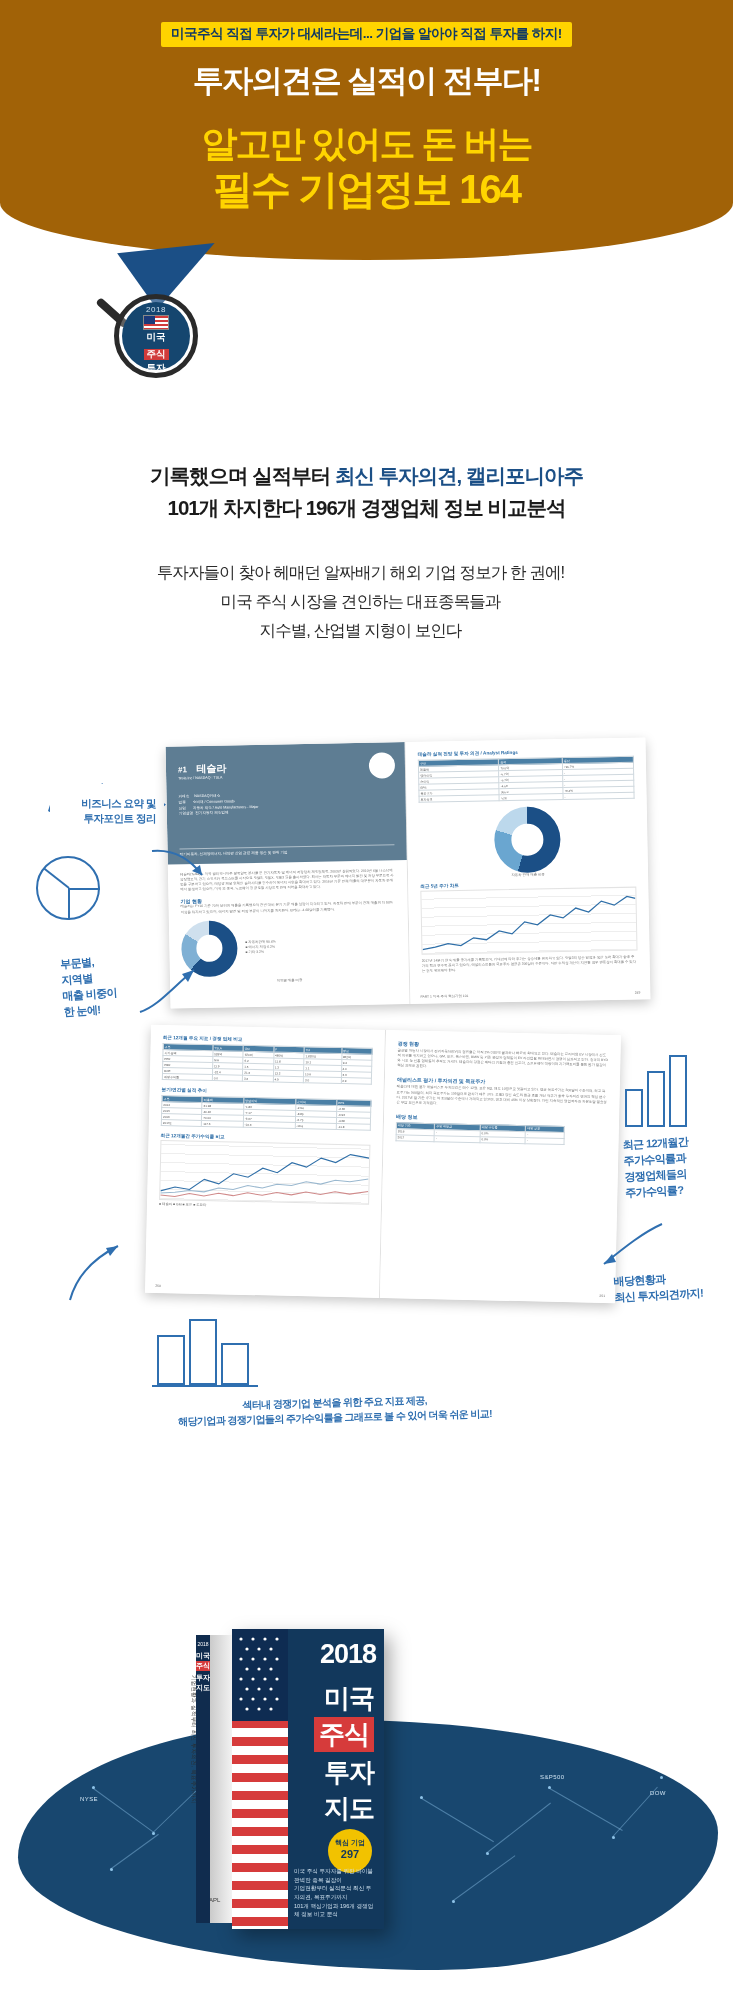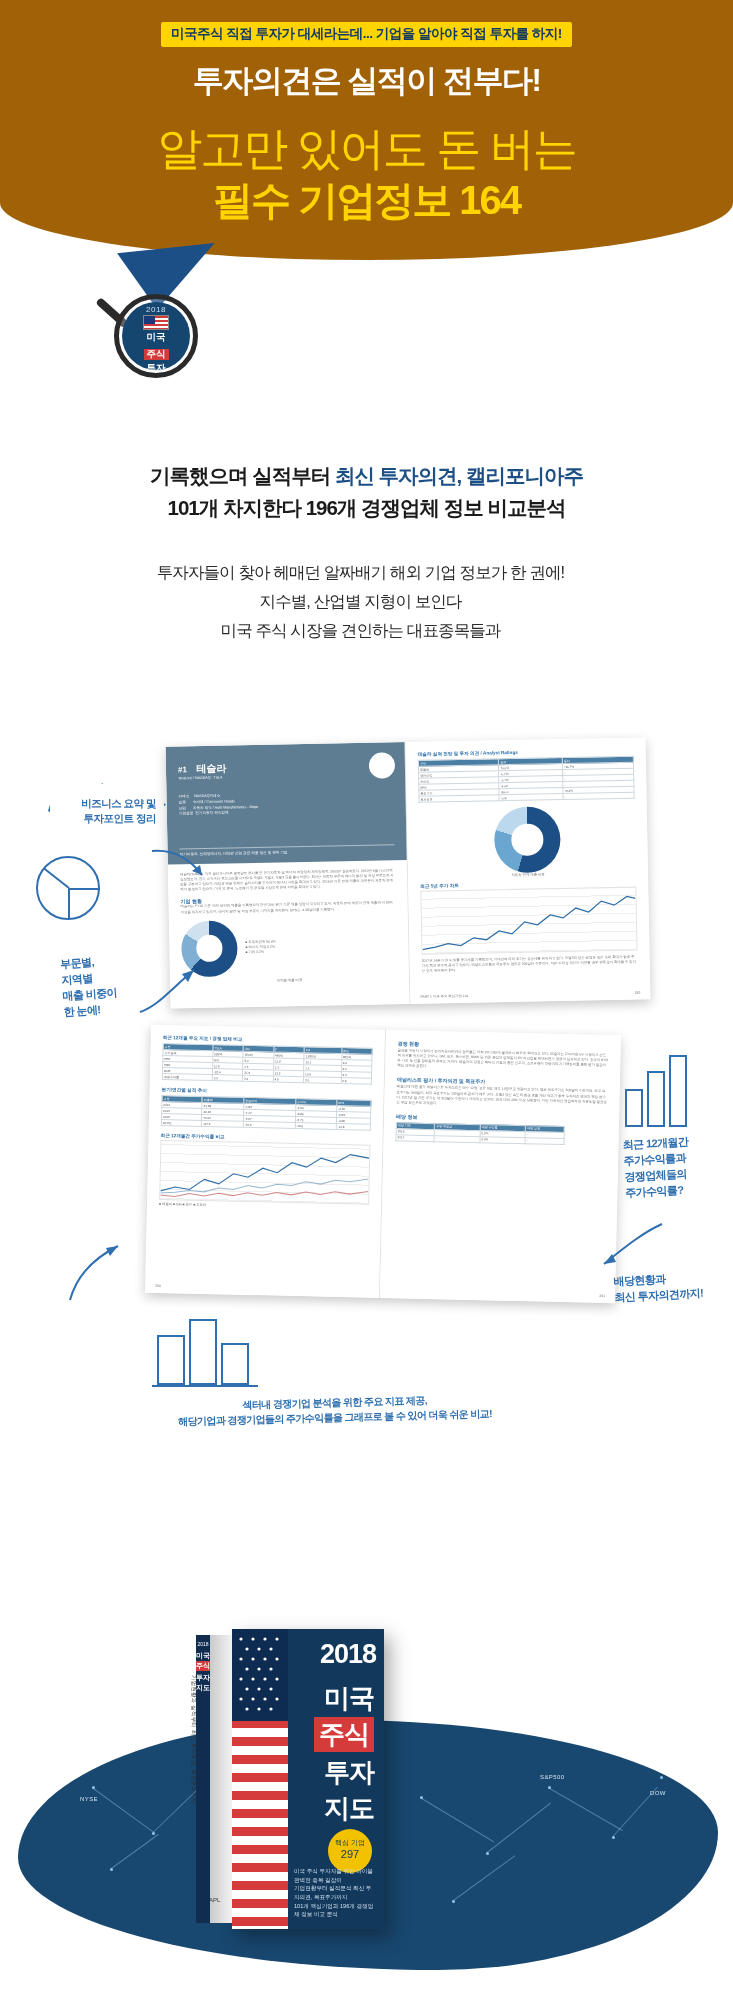--- a/index.html
+++ b/index.html
@@ -54,22 +54,22 @@
   .hero-line1 {
     margin-top: 13px;
     color: #ffffff;
     font-size: 31px;
     font-weight: bold;
     letter-spacing: -1.5px;
   }
   .hero-line2 {
     margin-top: 20px;
     color: #ffd400;
-    font-size: 45px;
-    font-weight: normal;
+    font-size: 36px;
+    font-weight: bold;
     letter-spacing: -2px;
     line-height: 1.22;
   }
   .hero-line3 {
     color: #ffd400;
     font-size: 40px;
     font-weight: bold;
     letter-spacing: -2px;
     line-height: 1.18;
   }
@@ -298,21 +298,21 @@
     color: #ffffff; font-size: 27px; font-weight: bold; letter-spacing: -1px;
   }
   .bf-t1 { position: absolute; right: 10px; top: 52px; color: #fff; font-size: 26px; font-weight: bold; letter-spacing: -1px;}
   .bf-t2 { position: absolute; right: 10px; top: 88px; color: #fff; font-size: 26px; font-weight: bold; letter-spacing: -1px; background:#d63b3b; padding: 0 5px;}
   .bf-t3 { position: absolute; right: 10px; top: 126px; color: #fff; font-size: 26px; font-weight: bold; letter-spacing: -1px;}
   .bf-t4 { position: absolute; right: 10px; top: 162px; color: #fff; font-size: 26px; font-weight: bold; letter-spacing: -1px;}
   .bf-seal {
     position: absolute; right: 12px; top: 200px;
     width: 44px; height: 44px; border-radius: 50%;
     background: #f2c200; color: #13385c;
-    font-size: 7px; font-weight: normal; text-align: center;
+    font-size: 7px; font-weight: bold; text-align: center;
     line-height: 1.25; padding-top: 10px;
   }
   .bf-foot { position: absolute; left: 62px; right: 8px; bottom: 10px; color: #cfe0ee; font-size: 5.6px; line-height: 1.55; }
   .side-vert {
     position: absolute;
     left: 0; top: 0;
     width: 288px;
     transform: rotate(90deg);
     transform-origin: left top;
     color: #2b2b2b;
@@ -352,22 +352,22 @@
 
   <div class="headline-block">
     <div class="hl1">
       <span>기록했으며 실적부터 </span><span class="blue">최신 투자의견, 캘리포니아주</span>
     </div>
     <div class="hl1">101개 차지한다 196개 경쟁업체 정보 비교분석</div>
   </div>
 
   <div class="sub-block">
     <div>투자자들이 찾아 헤매던 알짜배기 해외 기업 정보가 한 권에!</div>
+    <div>미국 주식 시장을 견인하는 대표종목들과</div>
     <div>지수별, 산업별 지형이 보인다</div>
-    <div>미국 주식 시장을 견인하는 대표종목들과</div>
   </div>
 
   <div class="spread spread-a">
 
     <div class="pg pg-left">
       <div class="pg-head">
         <div style="position:absolute;left:12px;top:12px;">
           <span style="color:#fff;font-size:8px;font-weight:bold;">#1</span>
           <span style="color:#fff;font-size:10px;font-weight:bold;margin-left:5px;">테슬라</span>
           <div class="tiny-w">Tesla Inc / NASDAQ : TSLA</div>

